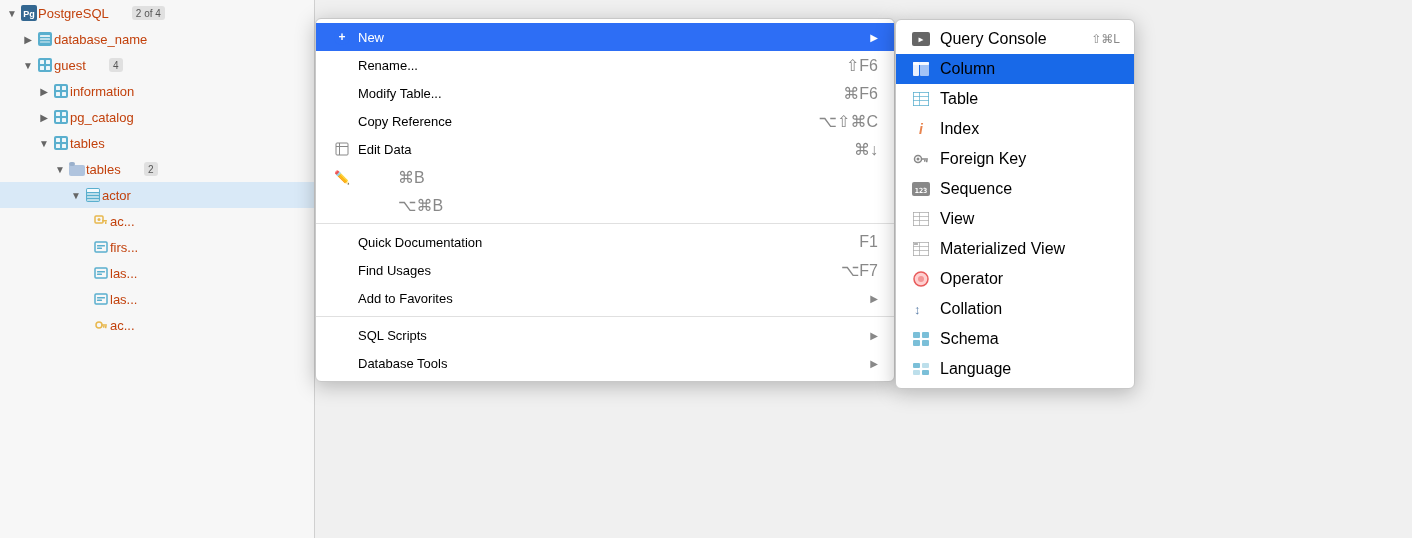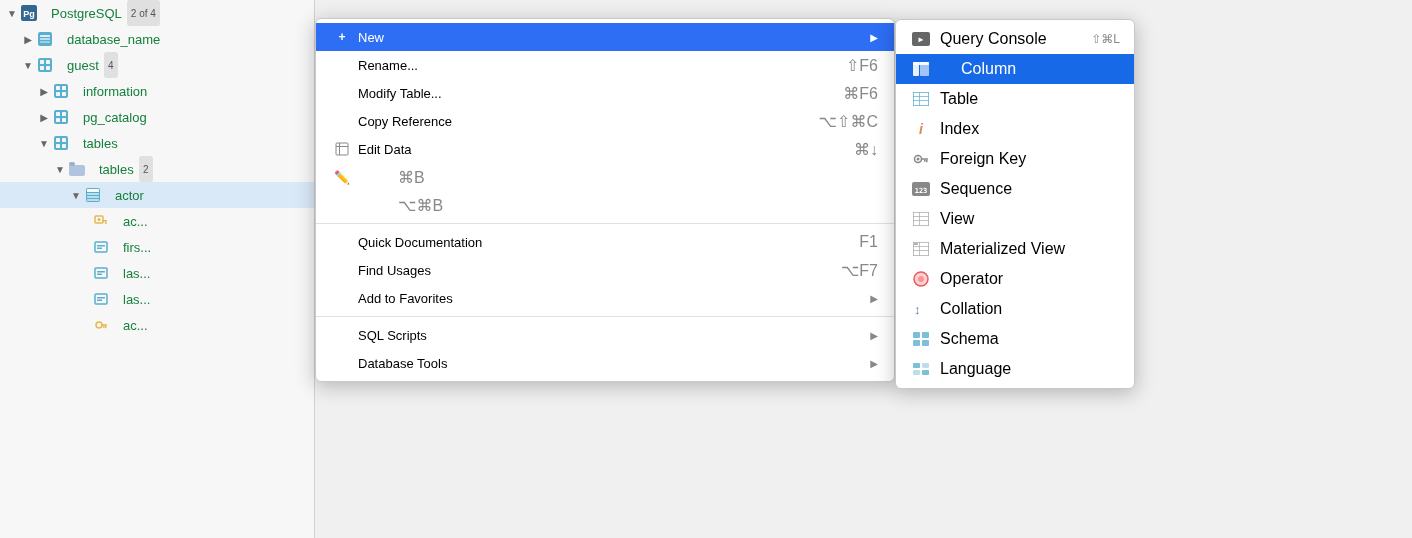--- a/index.html
+++ b/index.html
@@ -38,43 +38,43 @@
       width: 16px;
       text-align: center;
       color: #666;
       font-size: 10px;
       flex-shrink: 0;
     }
 
     .tree-item .icon {
       width: 18px;
       height: 18px;
-      margin-right: 13px;
+      margin-right: 0;
       flex-shrink: 0;
       display: flex;
       align-items: center;
       justify-content: center;
     }
 
     .tree-item .label {
-      color: #15803d;
+      color: #c2410c;
       font-size: 13px;
     }
 
     .badge {
       display: inline-flex;
       align-items: center;
       justify-content: center;
       background: #e0e0e0;
       border-radius: 3px;
       font-size: 10px;
       color: #555;
       padding: 0 4px;
-      margin-left: 5px;
-      height: 26px;
+      margin-left: 23px;
+      height: 14px;
       min-width: 14px;
     }
 
     .highlighted-row {
       background: #e8f0fe;
     }
 
     
     .context-menu {
       position: absolute;
@@ -151,22 +151,21 @@
 
     .submenu-item {
       display: flex;
       align-items: center;
       padding: 4px 14px;
       height: 30px;
       cursor: pointer;
     }
     .submenu-item.selected {
       background: #1869e8;
-      color: #ffffff;
-      gap: 21px;
+      color: #000000;
     }
 
     .submenu-item .s-icon {
       width: 22px;
       margin-right: 8px;
       display: flex;
       align-items: center;
       justify-content: center;
       flex-shrink: 0;
     }

